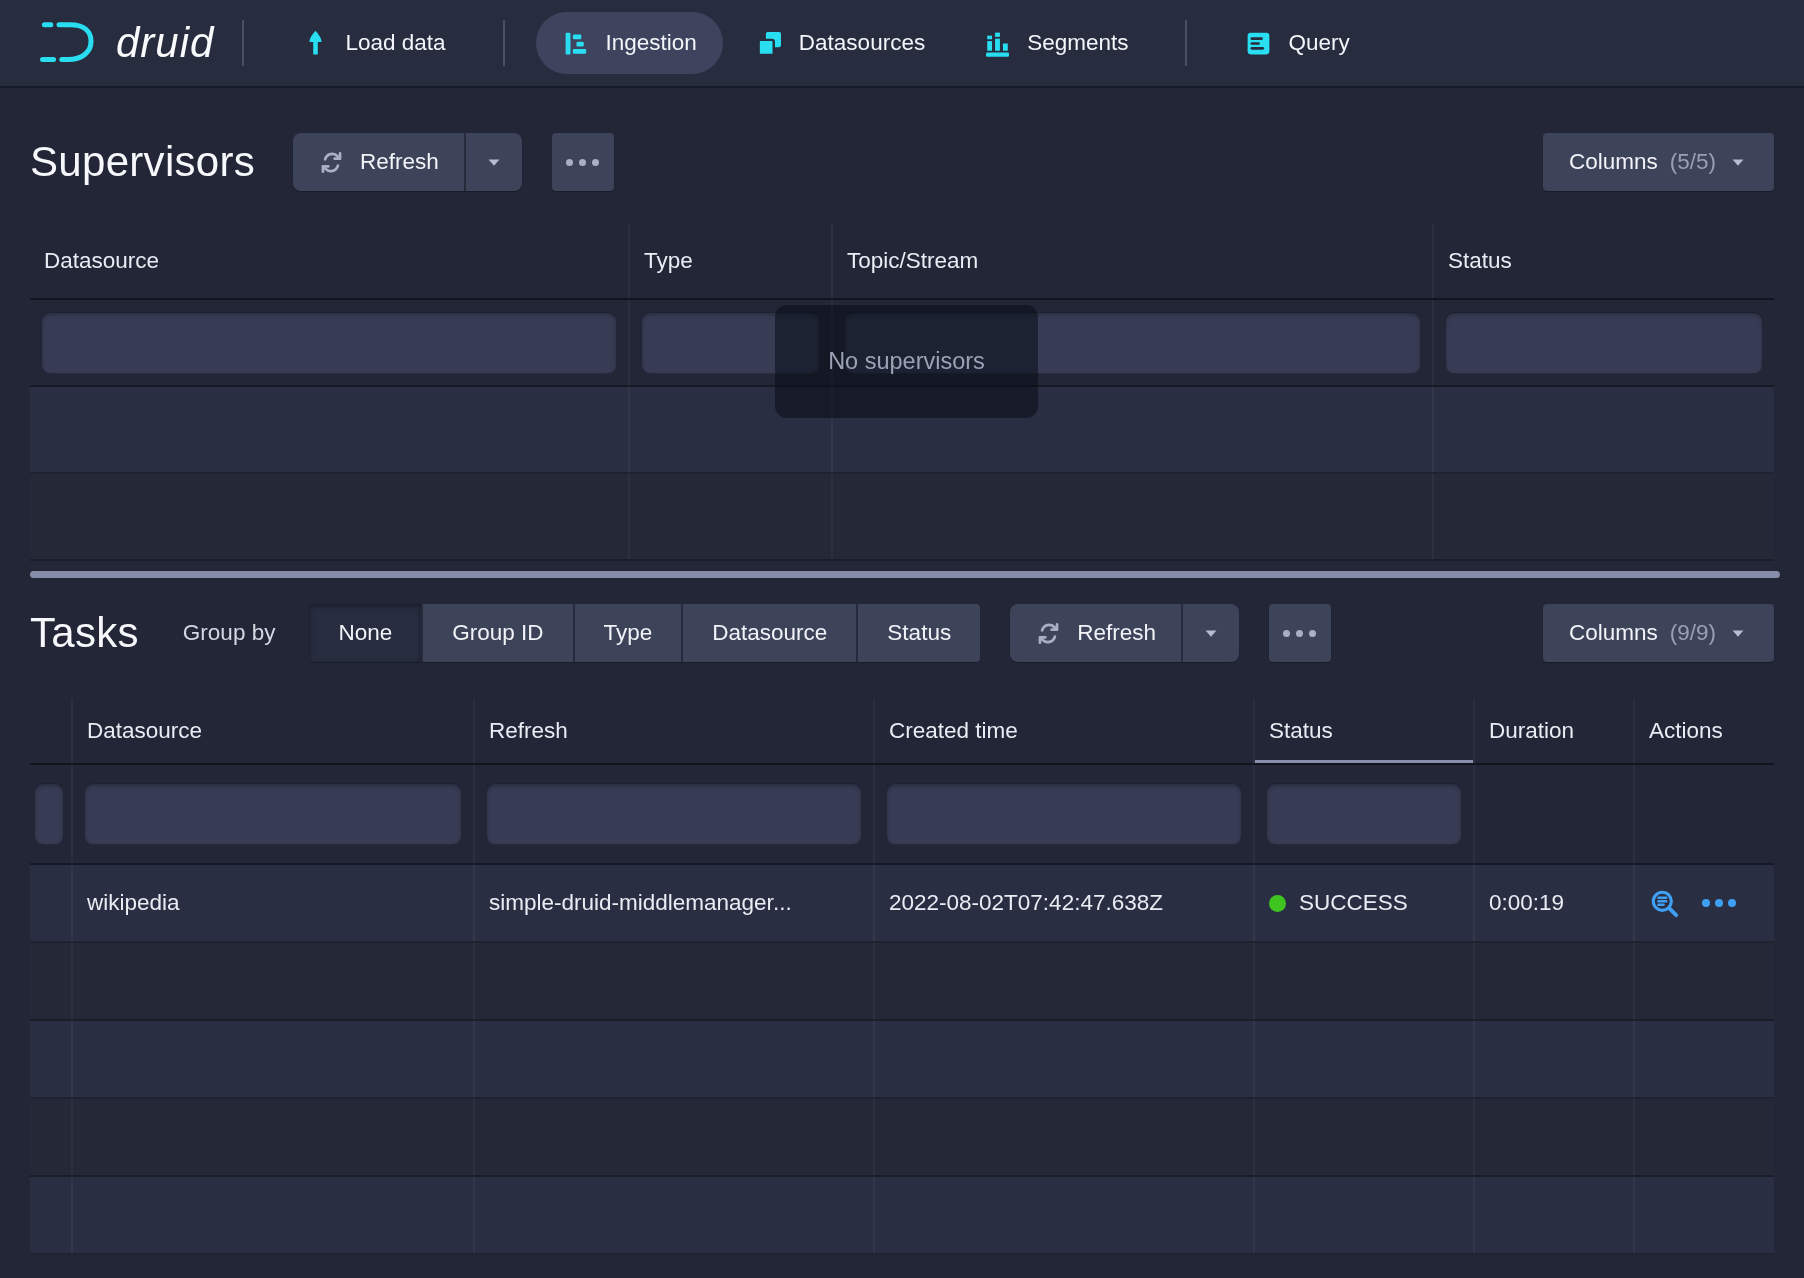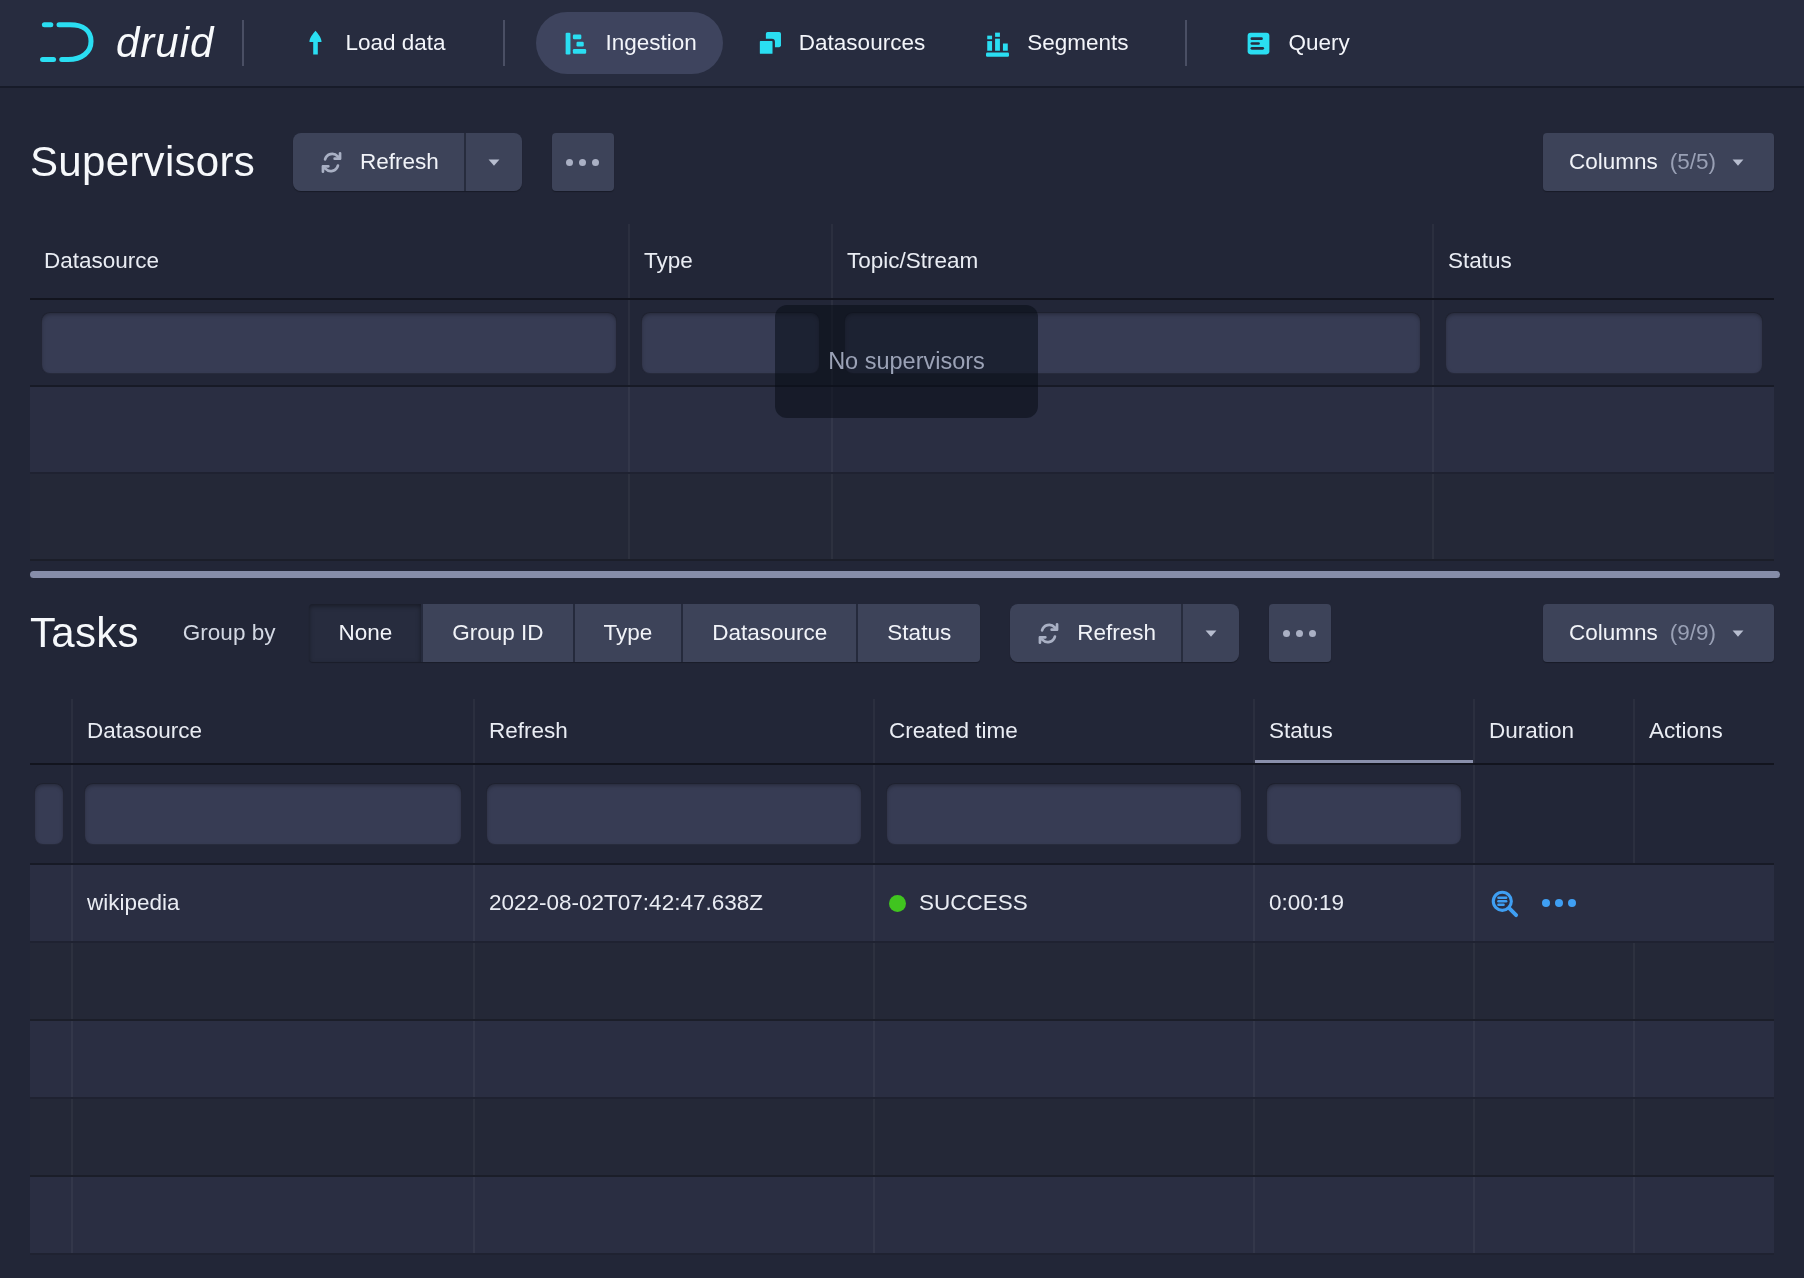--- a/index.html
+++ b/index.html
@@ -392,20 +392,23 @@
         <div class="td"></div>
         <div class="td"></div>
       </div>
 
       <div class="t-row task-grid data light">
         <div class="td"></div>
         <div class="td">
             <span>wikipedia</span>
           </div>
         <div class="td">
+            <span>simple-druid-middlemanager...</span>
+          </div>
+        <div class="td">
             <span>2022-08-02T07:42:47.638Z</span>
           </div>
         <div class="td">
           <span class="status-dot"></span>
           <span>SUCCESS</span>
         </div>
         <div class="td">
             <span>0:00:19</span>
           </div>
         <div class="td actions-cell">

